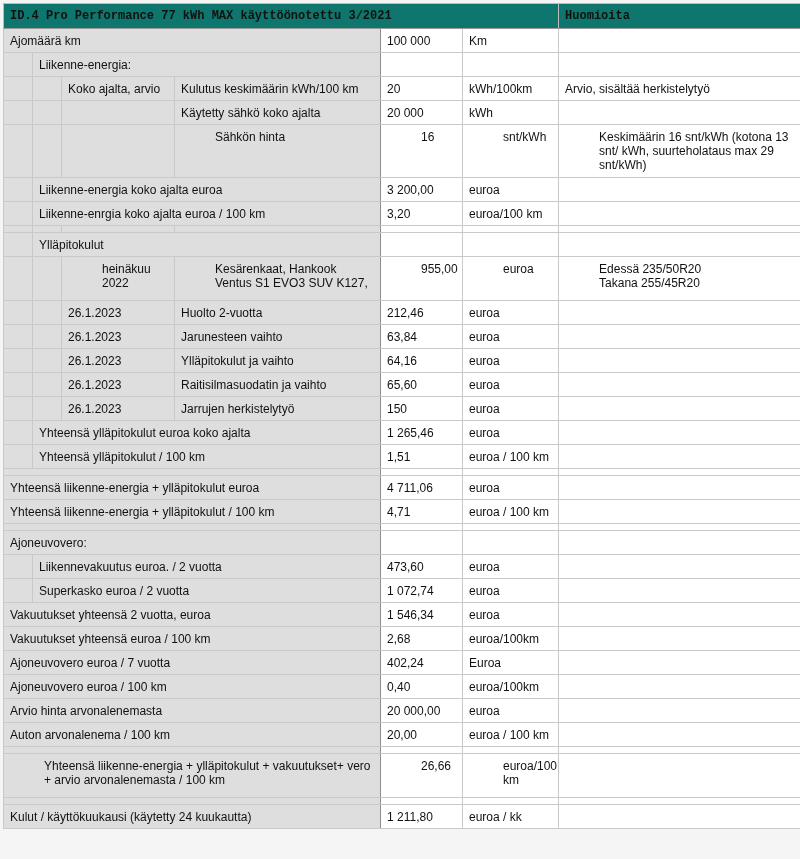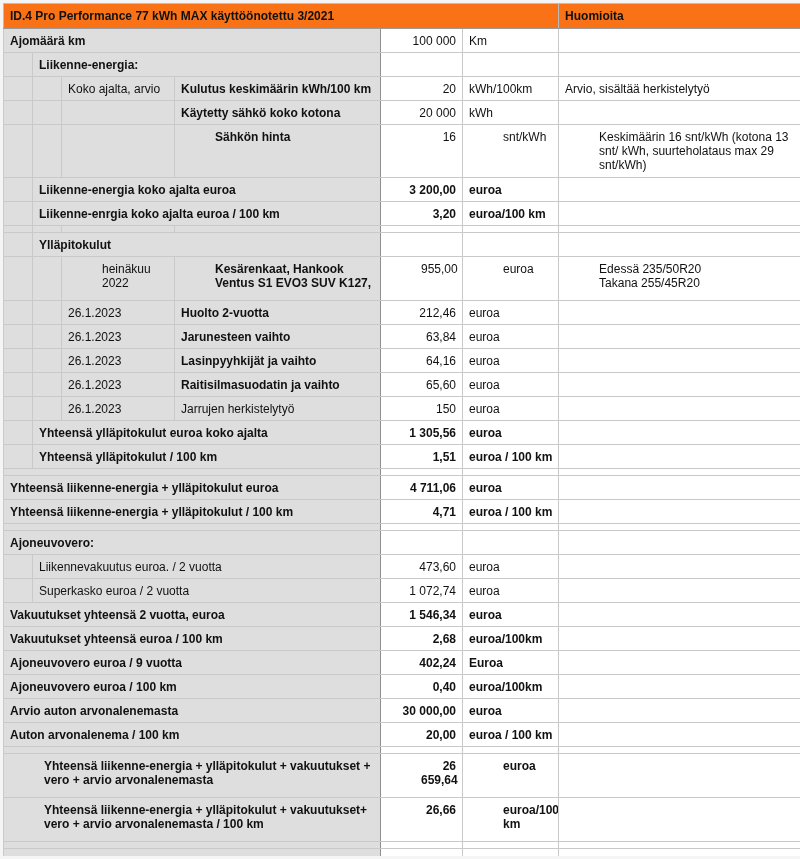--- a/index.html
+++ b/index.html
@@ -2,26 +2,26 @@
 <html><head>
 <meta charset="utf-8">
 <style>
   html, body { margin:0; padding:0; background:#f5f5f5; }
   body { width:800px; height:859px; overflow:hidden; font-family:"Liberation Sans", sans-serif; font-size:12px; color:#111; }
   .sheet { position:absolute; left:3px; top:3px; width:797px; }
   table { border-collapse:collapse; table-layout:fixed; width:797px; }
   td { border:1px solid #c9c9c9; padding:0 6px; height:23px; vertical-align:middle; white-space:nowrap; overflow:hidden; line-height:14px; }
   td.lbl { background:#dedede; }
   td.w { background:#ffffff; }
-  tr.hdr td { background:#f97316; font-weight:bold; height:24px; border-color:#bcbcbc; border-bottom:1px solid #9a9a9a; }
-  td.num { text-align:right; }
+  tr.hdr td { background:#0f766e; font-weight:bold; height:24px; border-color:#bcbcbc; border-bottom:1px solid #9a9a9a;font-family:Liberation Mono, monospace; }
+  td.num { }
   td.wrap { white-space:normal; vertical-align:top; padding-top:5px; padding-bottom:5px;padding-left:40px; }
   tr.tall td { height:33px; }
   tr.spacer td { height:6px; padding:0; }
-  .b { font-weight:bold; }
+  .b { font-weight:normal; }
   td.sep { border-right:1px solid #8e8e8e; }
   .bottom-pad { position:absolute; left:0; top:856px; width:800px; height:3px; background:#f5f5f5; }
 </style>
 </head>
 <body>
 
 <div class="sheet">
 <table>
   <colgroup>
     <col style="width:29px">
@@ -61,21 +61,21 @@
     <td class="lbl b sep">Kulutus keskimäärin kWh/100 km</td>
     <td class="w num">20</td>
     <td class="w">kWh/100km</td>
     <td class="w">Arvio, sisältää herkistelytyö</td>
   </tr>
 
   <tr>
     <td class="lbl"></td>
     <td class="lbl"></td>
     <td class="lbl"></td>
-    <td class="lbl b sep">Käytetty sähkö koko kotona</td>
+    <td class="lbl b sep">Käytetty sähkö koko ajalta</td>
     <td class="w num">20 000</td>
     <td class="w">kWh</td>
     <td class="w"></td>
   </tr>
 
   <tr class="tall">
     <td class="lbl"></td>
     <td class="lbl"></td>
     <td class="lbl"></td>
     <td class="lbl b sep wrap">Sähkön hinta</td>
@@ -146,21 +146,21 @@
     <td class="lbl b sep">Jarunesteen vaihto</td>
     <td class="w num">63,84</td>
     <td class="w">euroa</td>
     <td class="w"></td>
   </tr>
 
   <tr>
     <td class="lbl"></td>
     <td class="lbl"></td>
     <td class="lbl">26.1.2023</td>
-    <td class="lbl b sep">Lasinpyyhkijät ja vaihto</td>
+    <td class="lbl b sep">Ylläpitokulut ja vaihto</td>
     <td class="w num">64,16</td>
     <td class="w">euroa</td>
     <td class="w"></td>
   </tr>
 
   <tr>
     <td class="lbl"></td>
     <td class="lbl"></td>
     <td class="lbl">26.1.2023</td>
     <td class="lbl b sep">Raitisilmasuodatin ja vaihto</td>
@@ -175,21 +175,21 @@
     <td class="lbl">26.1.2023</td>
     <td class="lbl sep">Jarrujen herkistelytyö</td>
     <td class="w num">150</td>
     <td class="w">euroa</td>
     <td class="w"></td>
   </tr>
 
   <tr>
     <td class="lbl"></td>
     <td colspan="3" class="lbl b sep">Yhteensä ylläpitokulut euroa koko ajalta</td>
-    <td class="w num b">1 305,56</td>
+    <td class="w num b">1 265,46</td>
     <td class="w b">euroa</td>
     <td class="w"></td>
   </tr>
 
   <tr>
     <td class="lbl"></td>
     <td colspan="3" class="lbl b sep">Yhteensä ylläpitokulut / 100 km</td>
     <td class="w num b">1,51</td>
     <td class="w b">euroa / 100 km</td>
     <td class="w"></td>
@@ -254,60 +254,54 @@
   </tr>
 
   <tr>
     <td colspan="4" class="lbl b sep">Vakuutukset yhteensä euroa / 100 km</td>
     <td class="w num b">2,68</td>
     <td class="w b">euroa/100km</td>
     <td class="w"></td>
   </tr>
 
   <tr>
-    <td colspan="4" class="lbl b sep">Ajoneuvovero euroa / 9 vuotta</td>
+    <td colspan="4" class="lbl b sep">Ajoneuvovero euroa / 7 vuotta</td>
     <td class="w num b">402,24</td>
     <td class="w b">Euroa</td>
     <td class="w"></td>
   </tr>
 
   <tr>
     <td colspan="4" class="lbl b sep">Ajoneuvovero euroa / 100 km</td>
     <td class="w num b">0,40</td>
     <td class="w b">euroa/100km</td>
     <td class="w"></td>
   </tr>
 
   <tr>
-    <td colspan="4" class="lbl b sep">Arvio auton arvonalenemasta</td>
-    <td class="w num b">30 000,00</td>
+    <td colspan="4" class="lbl b sep">Arvio hinta arvonalenemasta</td>
+    <td class="w num b">20 000,00</td>
     <td class="w b">euroa</td>
     <td class="w"></td>
   </tr>
 
   <tr>
     <td colspan="4" class="lbl b sep">Auton arvonalenema / 100 km</td>
     <td class="w num b">20,00</td>
     <td class="w b">euroa / 100 km</td>
     <td class="w"></td>
   </tr>
 
   <tr class="spacer">
     <td colspan="4" class="lbl sep"></td>
     <td class="w"></td>
     <td class="w"></td>
     <td class="w"></td>
   </tr>
 
-  <tr class="tall">
-    <td colspan="4" class="lbl b sep wrap" style="height:27px">Yhteensä liikenne-energia + ylläpitokulut + vakuutukset + vero + arvio arvonalenemasta</td>
-    <td class="w num b wrap">26 659,64</td>
-    <td class="w b wrap">euroa</td>
-    <td class="w"></td>
-  </tr>
 
   <tr class="tall">
     <td colspan="4" class="lbl b sep wrap" style="height:27px">Yhteensä liikenne-energia + ylläpitokulut + vakuutukset+ vero + arvio arvonalenemasta / 100 km</td>
     <td class="w num b wrap">26,66</td>
     <td class="w b wrap">euroa/100 km</td>
     <td class="w"></td>
   </tr>
 
   <tr class="spacer">
     <td colspan="4" class="lbl sep"></td>

